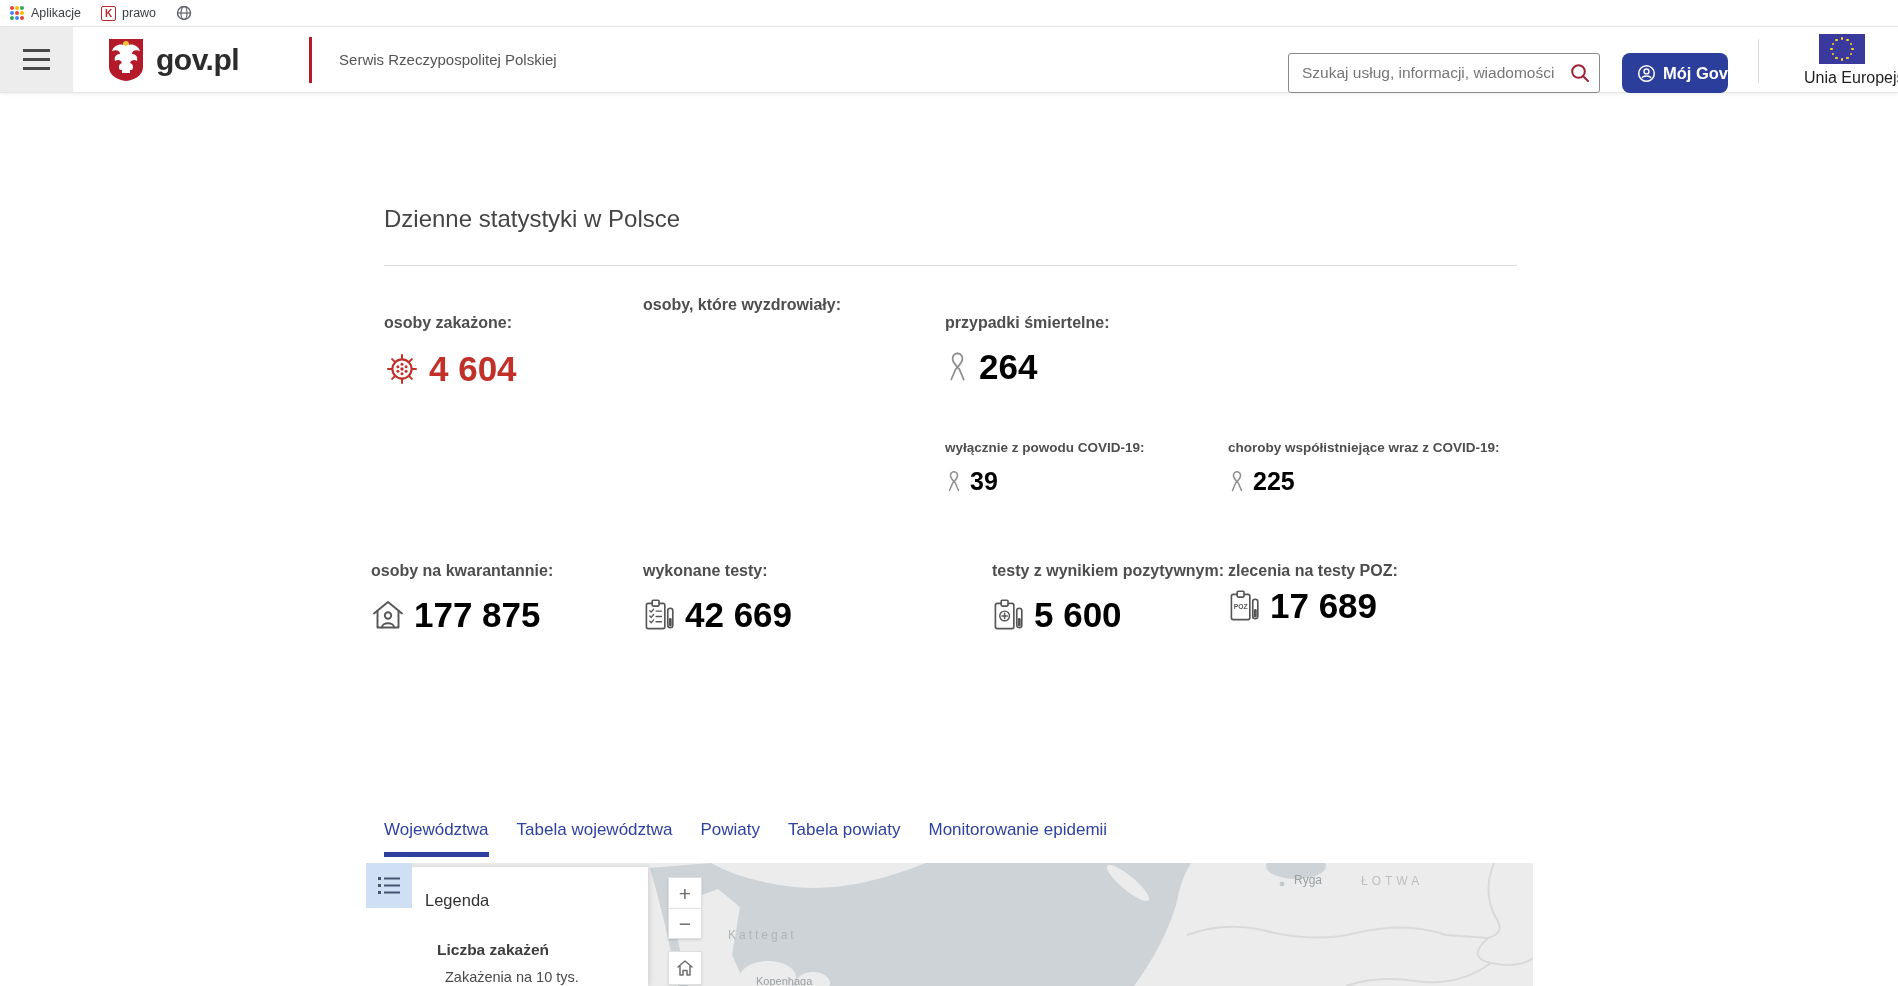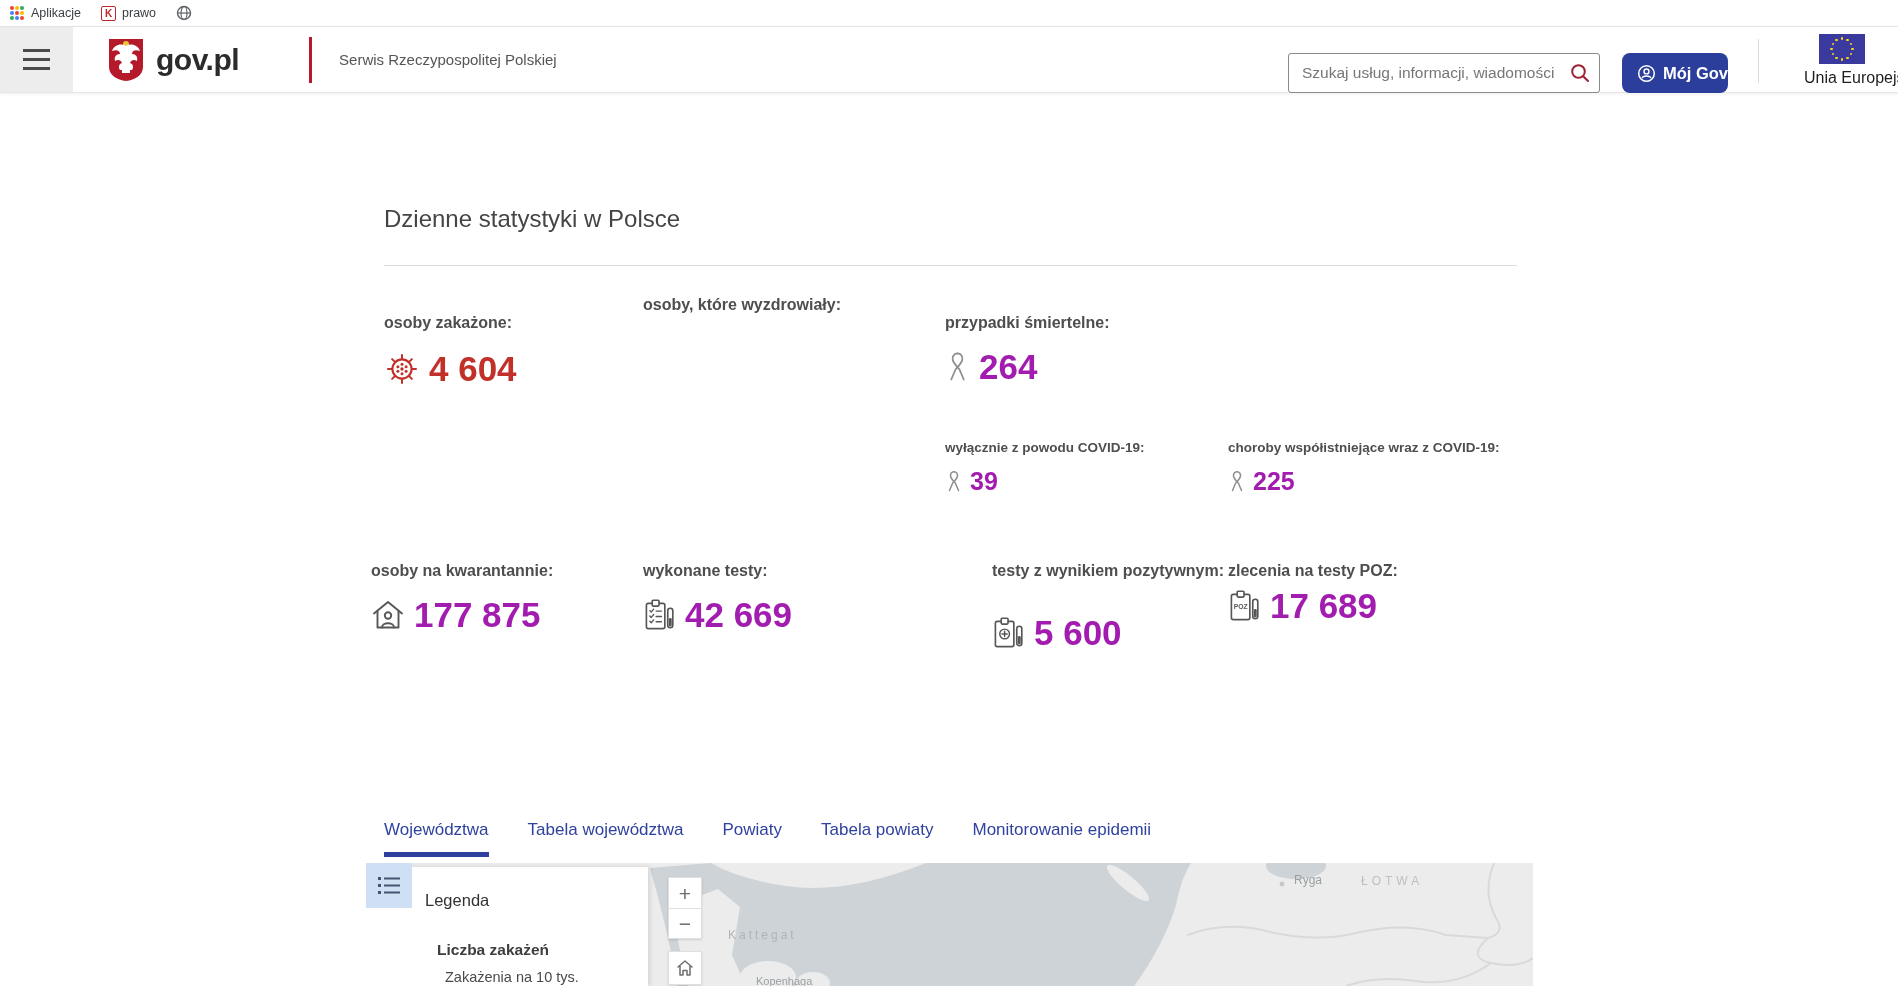--- a/index.html
+++ b/index.html
@@ -65,27 +65,27 @@
   .eu-label { font-size:16px; font-weight:normal; color:#1f1f1f; margin-top:5px; white-space:nowrap; }
 
   
   .page-title { position:absolute; left:384px; top:205px; font-size:24px; font-weight:500; color:#454545; }
   .title-rule { position:absolute; left:384px; top:265px; width:1133px; height:0; border-top:1px solid #dcdcdc; }
 
   .stat { position:absolute; }
   .stat-label { font-size:16px; font-weight:600; color:#4e4e4e; white-space:nowrap; }
   .stat-sublabel { font-size:13.5px; font-weight:bold; color:#4e4e4e; white-space:nowrap; }
   .stat-value { display:flex; align-items:center; gap:9px; }
-  .stat-num { font-size:35px; font-weight:600; color:#a21caf; white-space:nowrap; }
+  .stat-num { font-size:35px; font-weight:600; color:#000000; white-space:nowrap; }
   .stat-num.red   { color:#c2302a; }
   .stat-num.green { color:#6cab43; }
   .stat-num.small { font-size:25px; }
 
   
-  .tabs { position:absolute; left:384px; top:820px; display:flex; gap:39px; }
+  .tabs { position:absolute; left:384px; top:820px; display:flex; gap:28px; }
   .tab {
     font-size:17px; color:#3042a0; text-decoration:none; padding-bottom:12px; cursor:pointer; white-space:nowrap;
     border-bottom:5px solid transparent;
   }
   .tab.active { border-bottom-color:#2f3f9e; }
 
   
   .map-section { position:absolute; left:366px; top:863px; width:1167px; height:123px; background:#ececec; overflow:hidden;text-align:center; }
   .map-canvas { position:absolute; inset:0; }
   .legend-panel {
@@ -311,21 +311,21 @@
           <rect x="25.5" y="10" width="5.2" height="20" rx="2.5"></rect>
         </g>
         <rect x="26.6" y="20" width="3" height="8.7" rx="1.4" fill="#565656"></rect>
       </svg>
       <span class="stat-num">42 669</span>
     </div>
   </div>
 
   <div class="stat" style="left:992px;top:562px">
     <div class="stat-label">testy z wynikiem pozytywnym:</div>
-    <div class="stat-value" style="margin-top:33px">
+    <div class="stat-value" style="margin-top:15px">
       <svg width="33" height="34" viewBox="0 0 34 34">
         <g fill="none" stroke="#565656" stroke-width="1.7" stroke-linejoin="round">
           <rect x="3.5" y="5" width="19" height="26" rx="2"></rect>
           <rect x="9.5" y="1.8" width="7" height="6" rx="1" fill="#fff"></rect>
           <circle cx="13" cy="18" r="5" stroke-width="1.5"></circle>
           <path d="M13,15.3 v5.4 M10.3,18 h5.4" stroke-width="1.5" stroke-linecap="round"></path>
           <rect x="25.5" y="10" width="5.2" height="20" rx="2.5"></rect>
         </g>
         <rect x="26.6" y="20" width="3" height="8.7" rx="1.4" fill="#565656"></rect>
       </svg>

